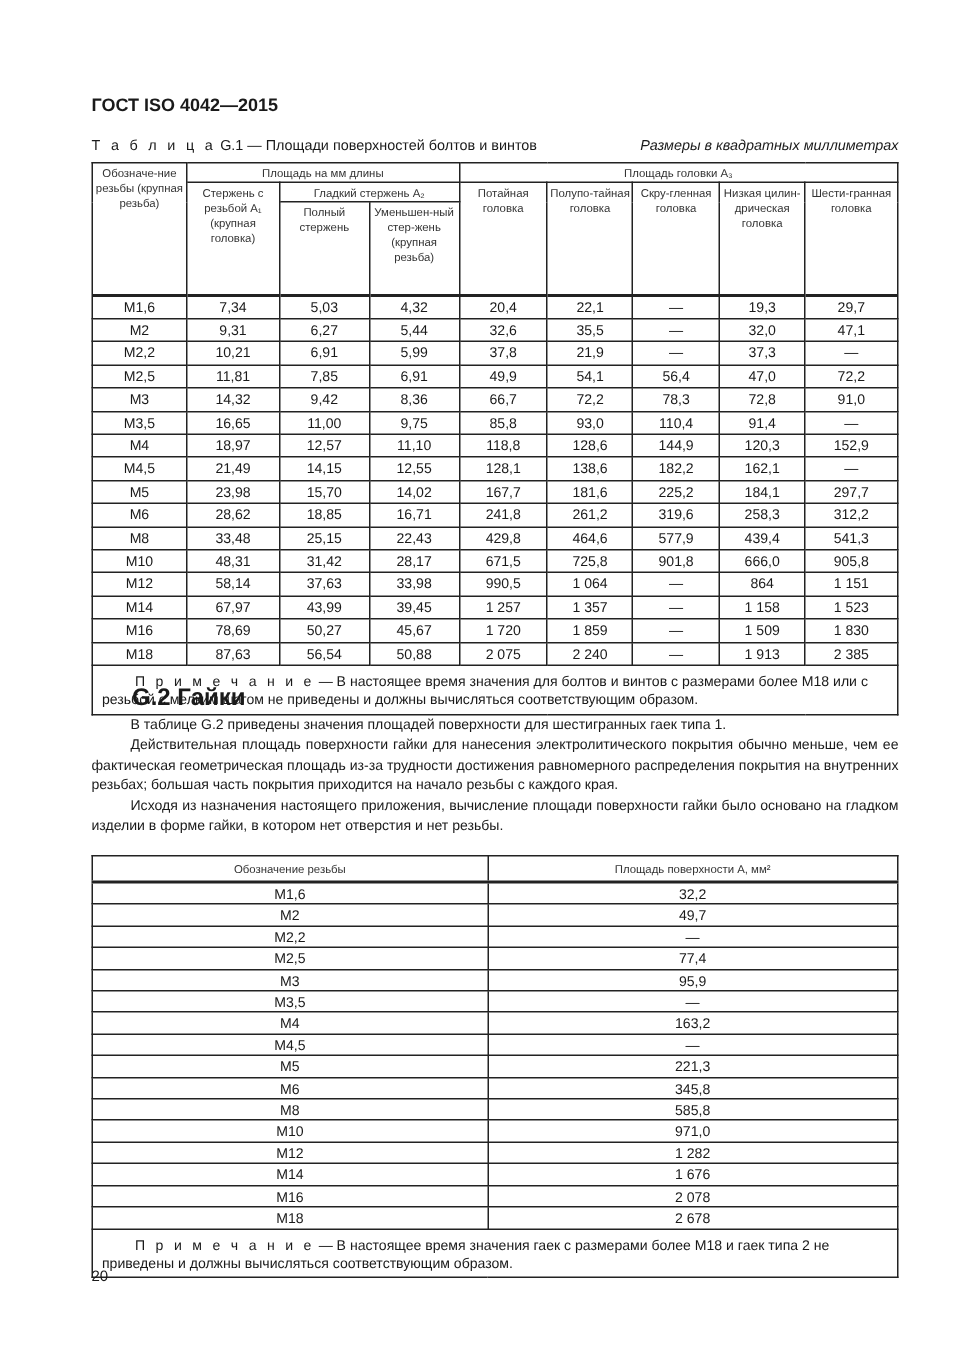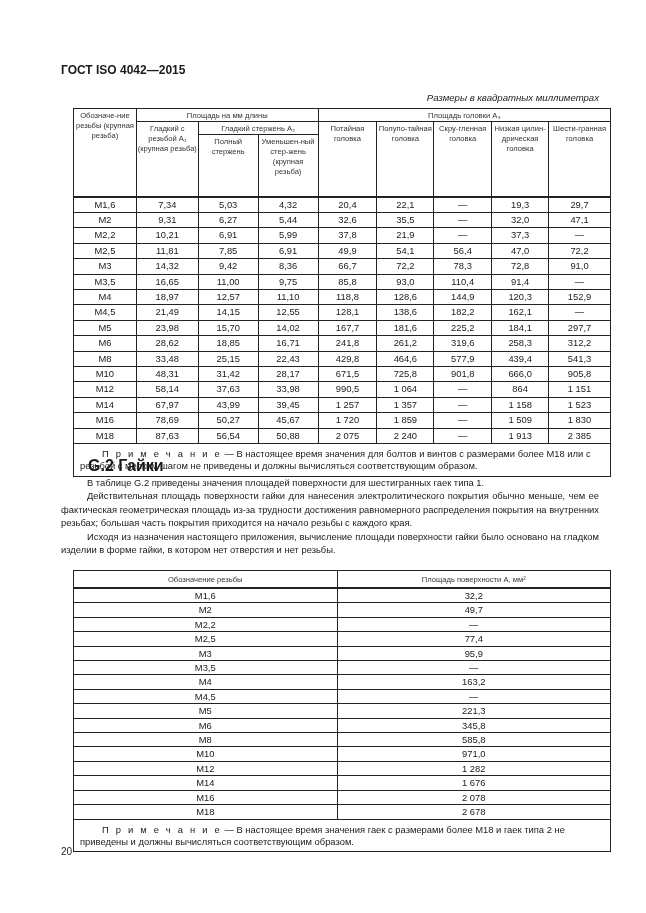--- a/index.html
+++ b/index.html
@@ -1,21 +1,21 @@
 <!DOCTYPE html>
 <html><head>
 <meta charset="utf-8">
 <style>
   html, body { margin:0; padding:0; background:#ffffff; }
   body { width:646px; height:913px; position:relative; font-family:"Liberation Sans", sans-serif; color:#1a1a1a; overflow:hidden; }
   .page { position:absolute; left:0; top:0; width:646px; height:695px; background:#fff; }
   .doc-header { position:absolute; left:61px; top:63px; font-weight:bold; font-size:12px; }
   .caption { position:absolute; font-size:9.6px; white-space:nowrap; }
   .sp { letter-spacing:2.2px; }
-  table { border-collapse:collapse; position:absolute; font-size:9.4px;margin-left:12px; }
+  table { border-collapse:collapse; position:absolute; font-size:9.4px; }
   td, th { border:1px solid #222; padding:0; font-weight:normal; text-align:center; vertical-align:top; }
   #t1 { left:61px; top:108px; width:538px; }
   #t1 th { font-size:7.6px; line-height:10px; color:#333; padding-top:2px; }
   #t1 thead tr:last-child th, #t1 thead .bot { border-bottom:2px solid #222; }
   #t1 td { border-top:none; border-bottom:none; line-height:12.4px; padding-top:1px; padding-bottom:1px; }
   #t1 tbody.grp td { border-bottom:1px solid #222; }
   .note { text-align:left !important; font-size:9.4px; line-height:13px; padding:4px 6px 3px 6px !important; }
   .note .in { padding-left:22px; }
   .sec { position:absolute; left:88px; top:457px; font-weight:bold; font-size:16px; }
   .para { position:absolute; left:61px; width:538px; font-size:9.4px; line-height:13.4px; text-align:justify; }
@@ -26,20 +26,24 @@
   #t2 tbody.grp td { border-bottom:1px solid #222; }
   .pnum { position:absolute; left:61px; top:846px; font-size:10px; }
 </style>
 </head>
 <body>
 
 <div class="page">
 
   <div class="doc-header">ГОСТ ISO 4042—2015</div>
 
+  <div class="caption" style="left:61px; top:92px;">
+    <span class="sp">Т а б л и ц а</span>
+    <span>G.1 — Площади поверхностей болтов и винтов</span>
+  </div>
   <div class="caption" style="right:47px; top:92px;font-style:italic;">Размеры в квадратных миллиметрах</div>
 
   <table id="t1">
     <colgroup>
       <col style="width:63px">
         <col style="width:62px">
         <col style="width:60px">
         <col style="width:60px">
       <col style="width:59px">
         <col style="width:57px">
@@ -47,21 +51,21 @@
         <col style="width:57px">
         <col style="width:62px">
     </colgroup>
     <thead>
       <tr>
         <th rowspan="3" class="bot">Обозначе-ние резьбы (крупная резьба)</th>
         <th colspan="3">Площадь на мм длины</th>
         <th colspan="5">Площадь головки A₃</th>
       </tr>
       <tr>
-        <th rowspan="2" class="bot">Гладкий с резьбой A₁ (крупная резьба)</th>
+        <th rowspan="2" class="bot">Стержень с резьбой A₁ (крупная головка)</th>
         <th colspan="2">Гладкий стержень A₂</th>
         <th rowspan="2" class="bot">Потайная головка</th>
         <th rowspan="2" class="bot">Полупо-тайная головка</th>
         <th rowspan="2" class="bot">Скру-гленная головка</th>
         <th rowspan="2" class="bot">Низкая цилин-дрическая головка</th>
         <th rowspan="2" class="bot">Шести-гранная головка</th>
       </tr>
       <tr style="height:62px">
         <th>Полный стержень</th>
         <th>Уменьшен-ный стер-жень (крупная резьба)</th>

